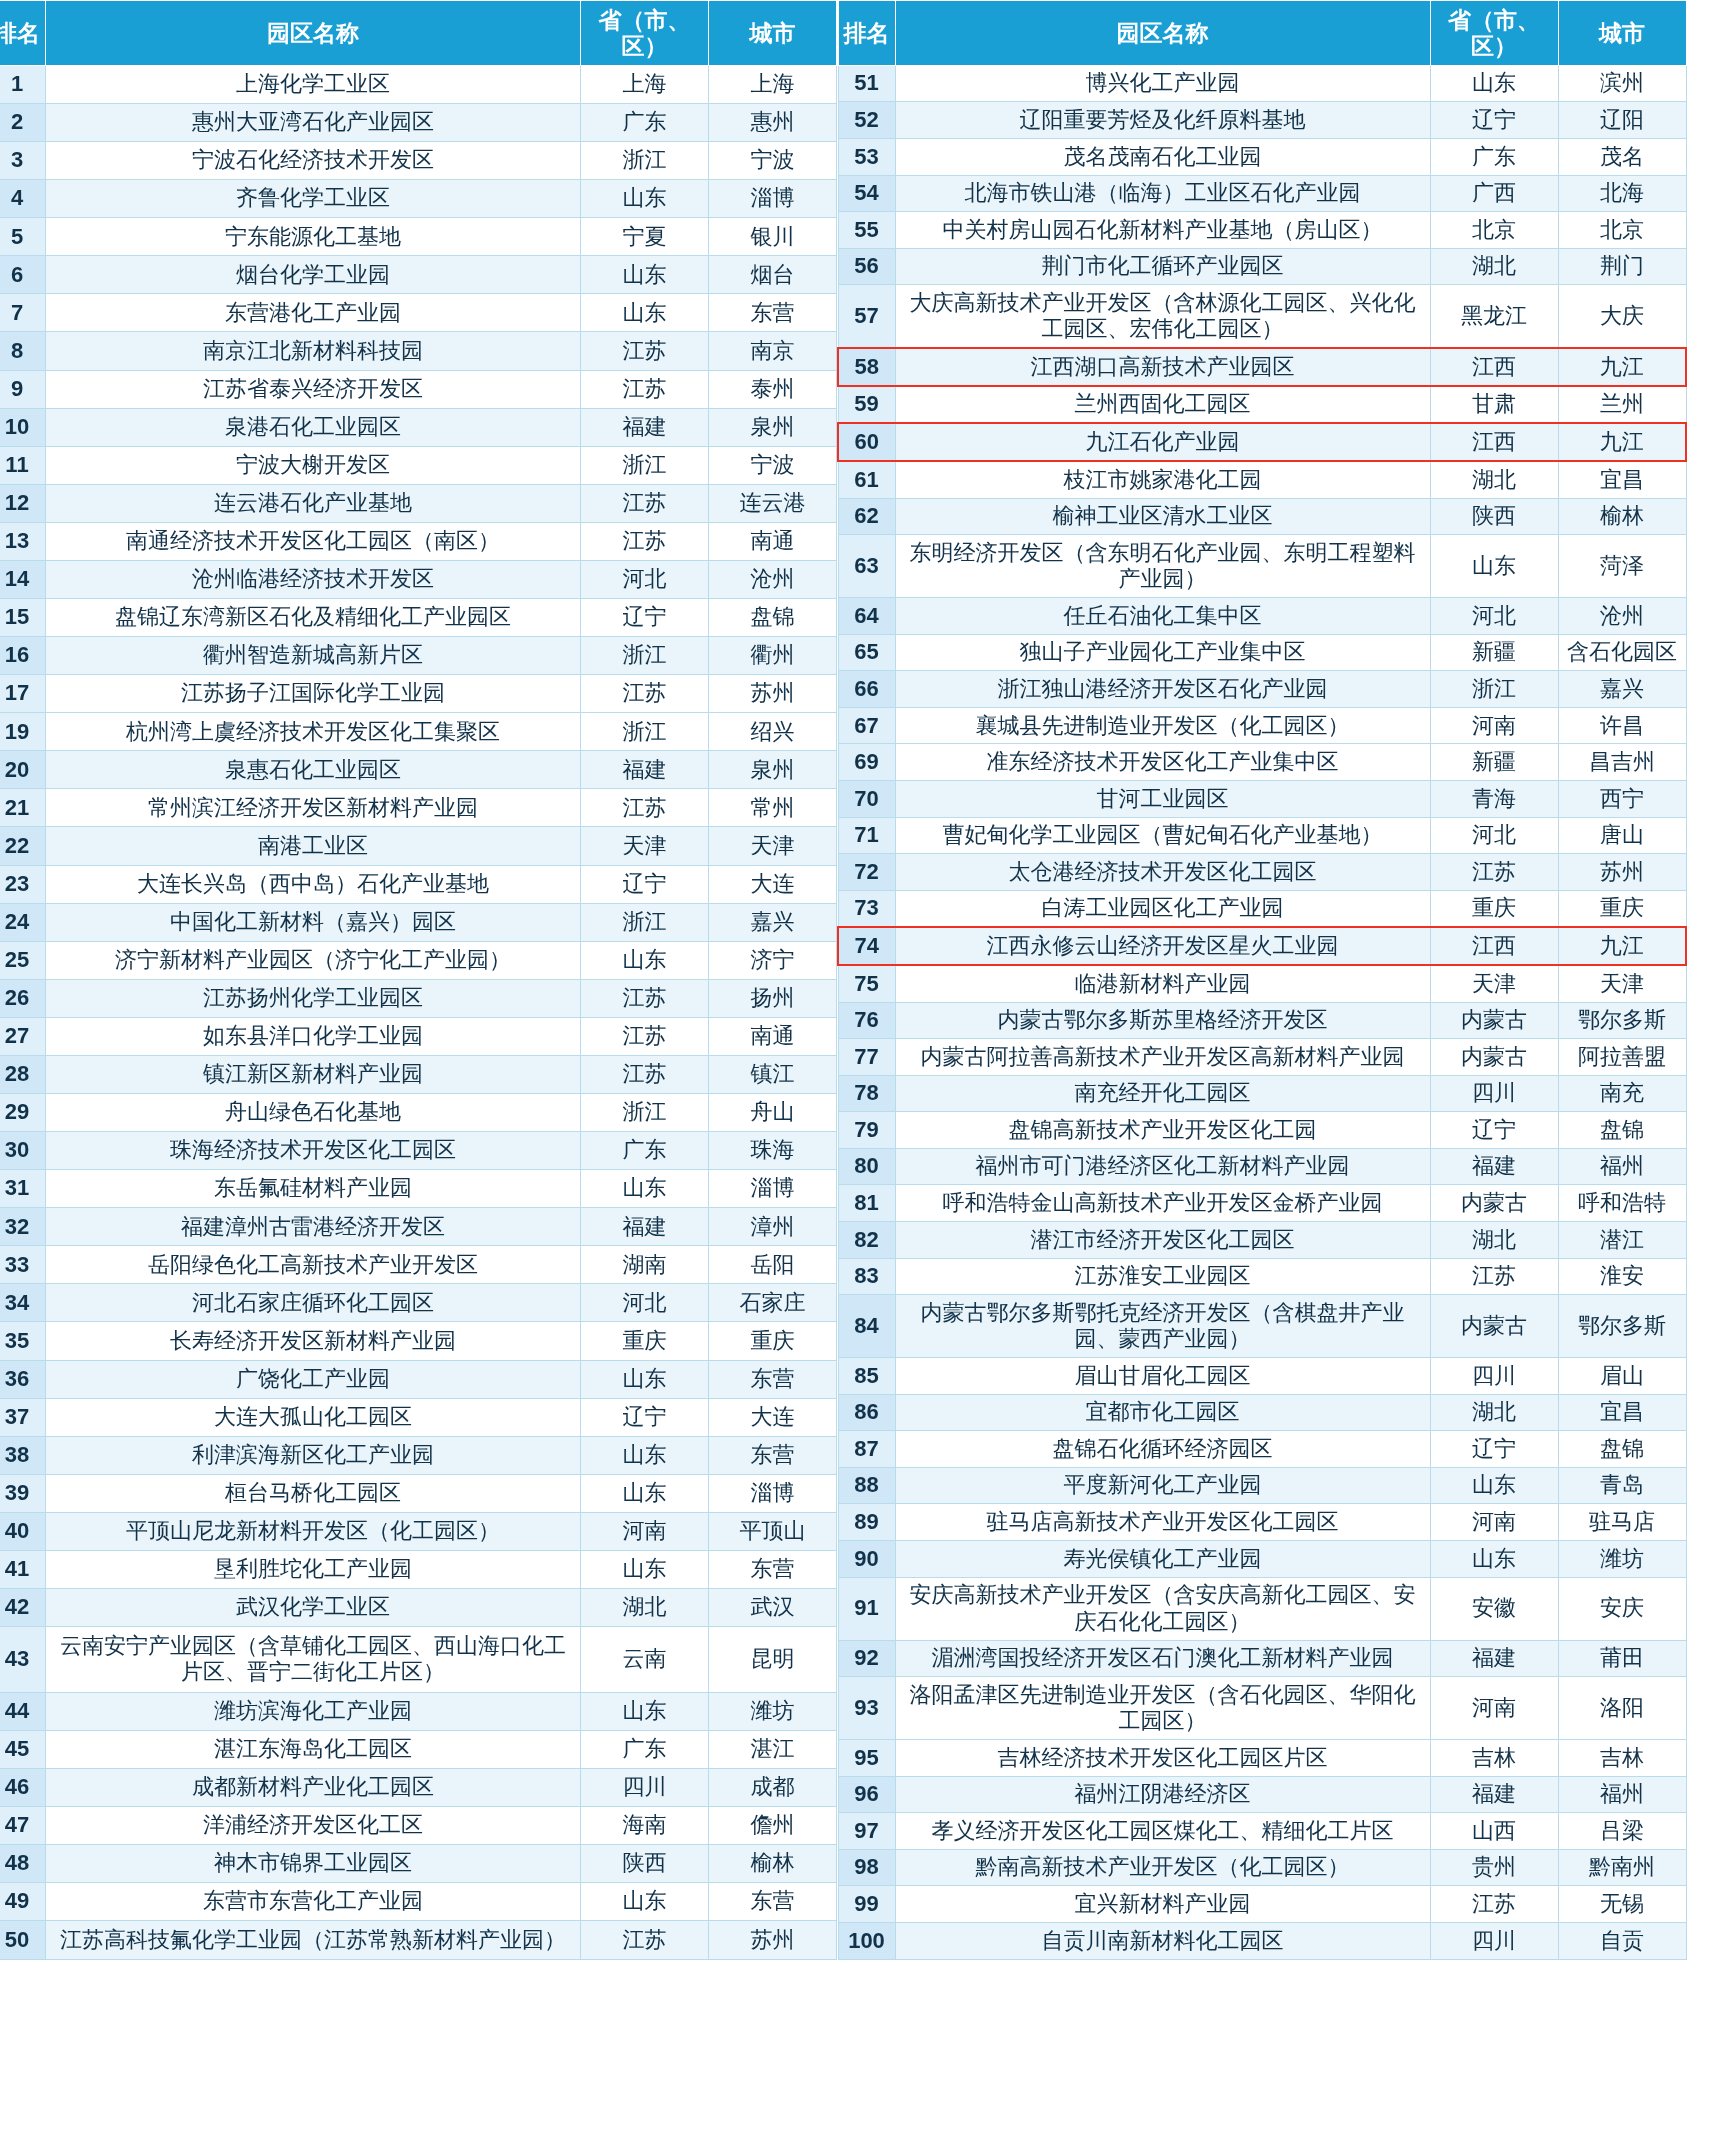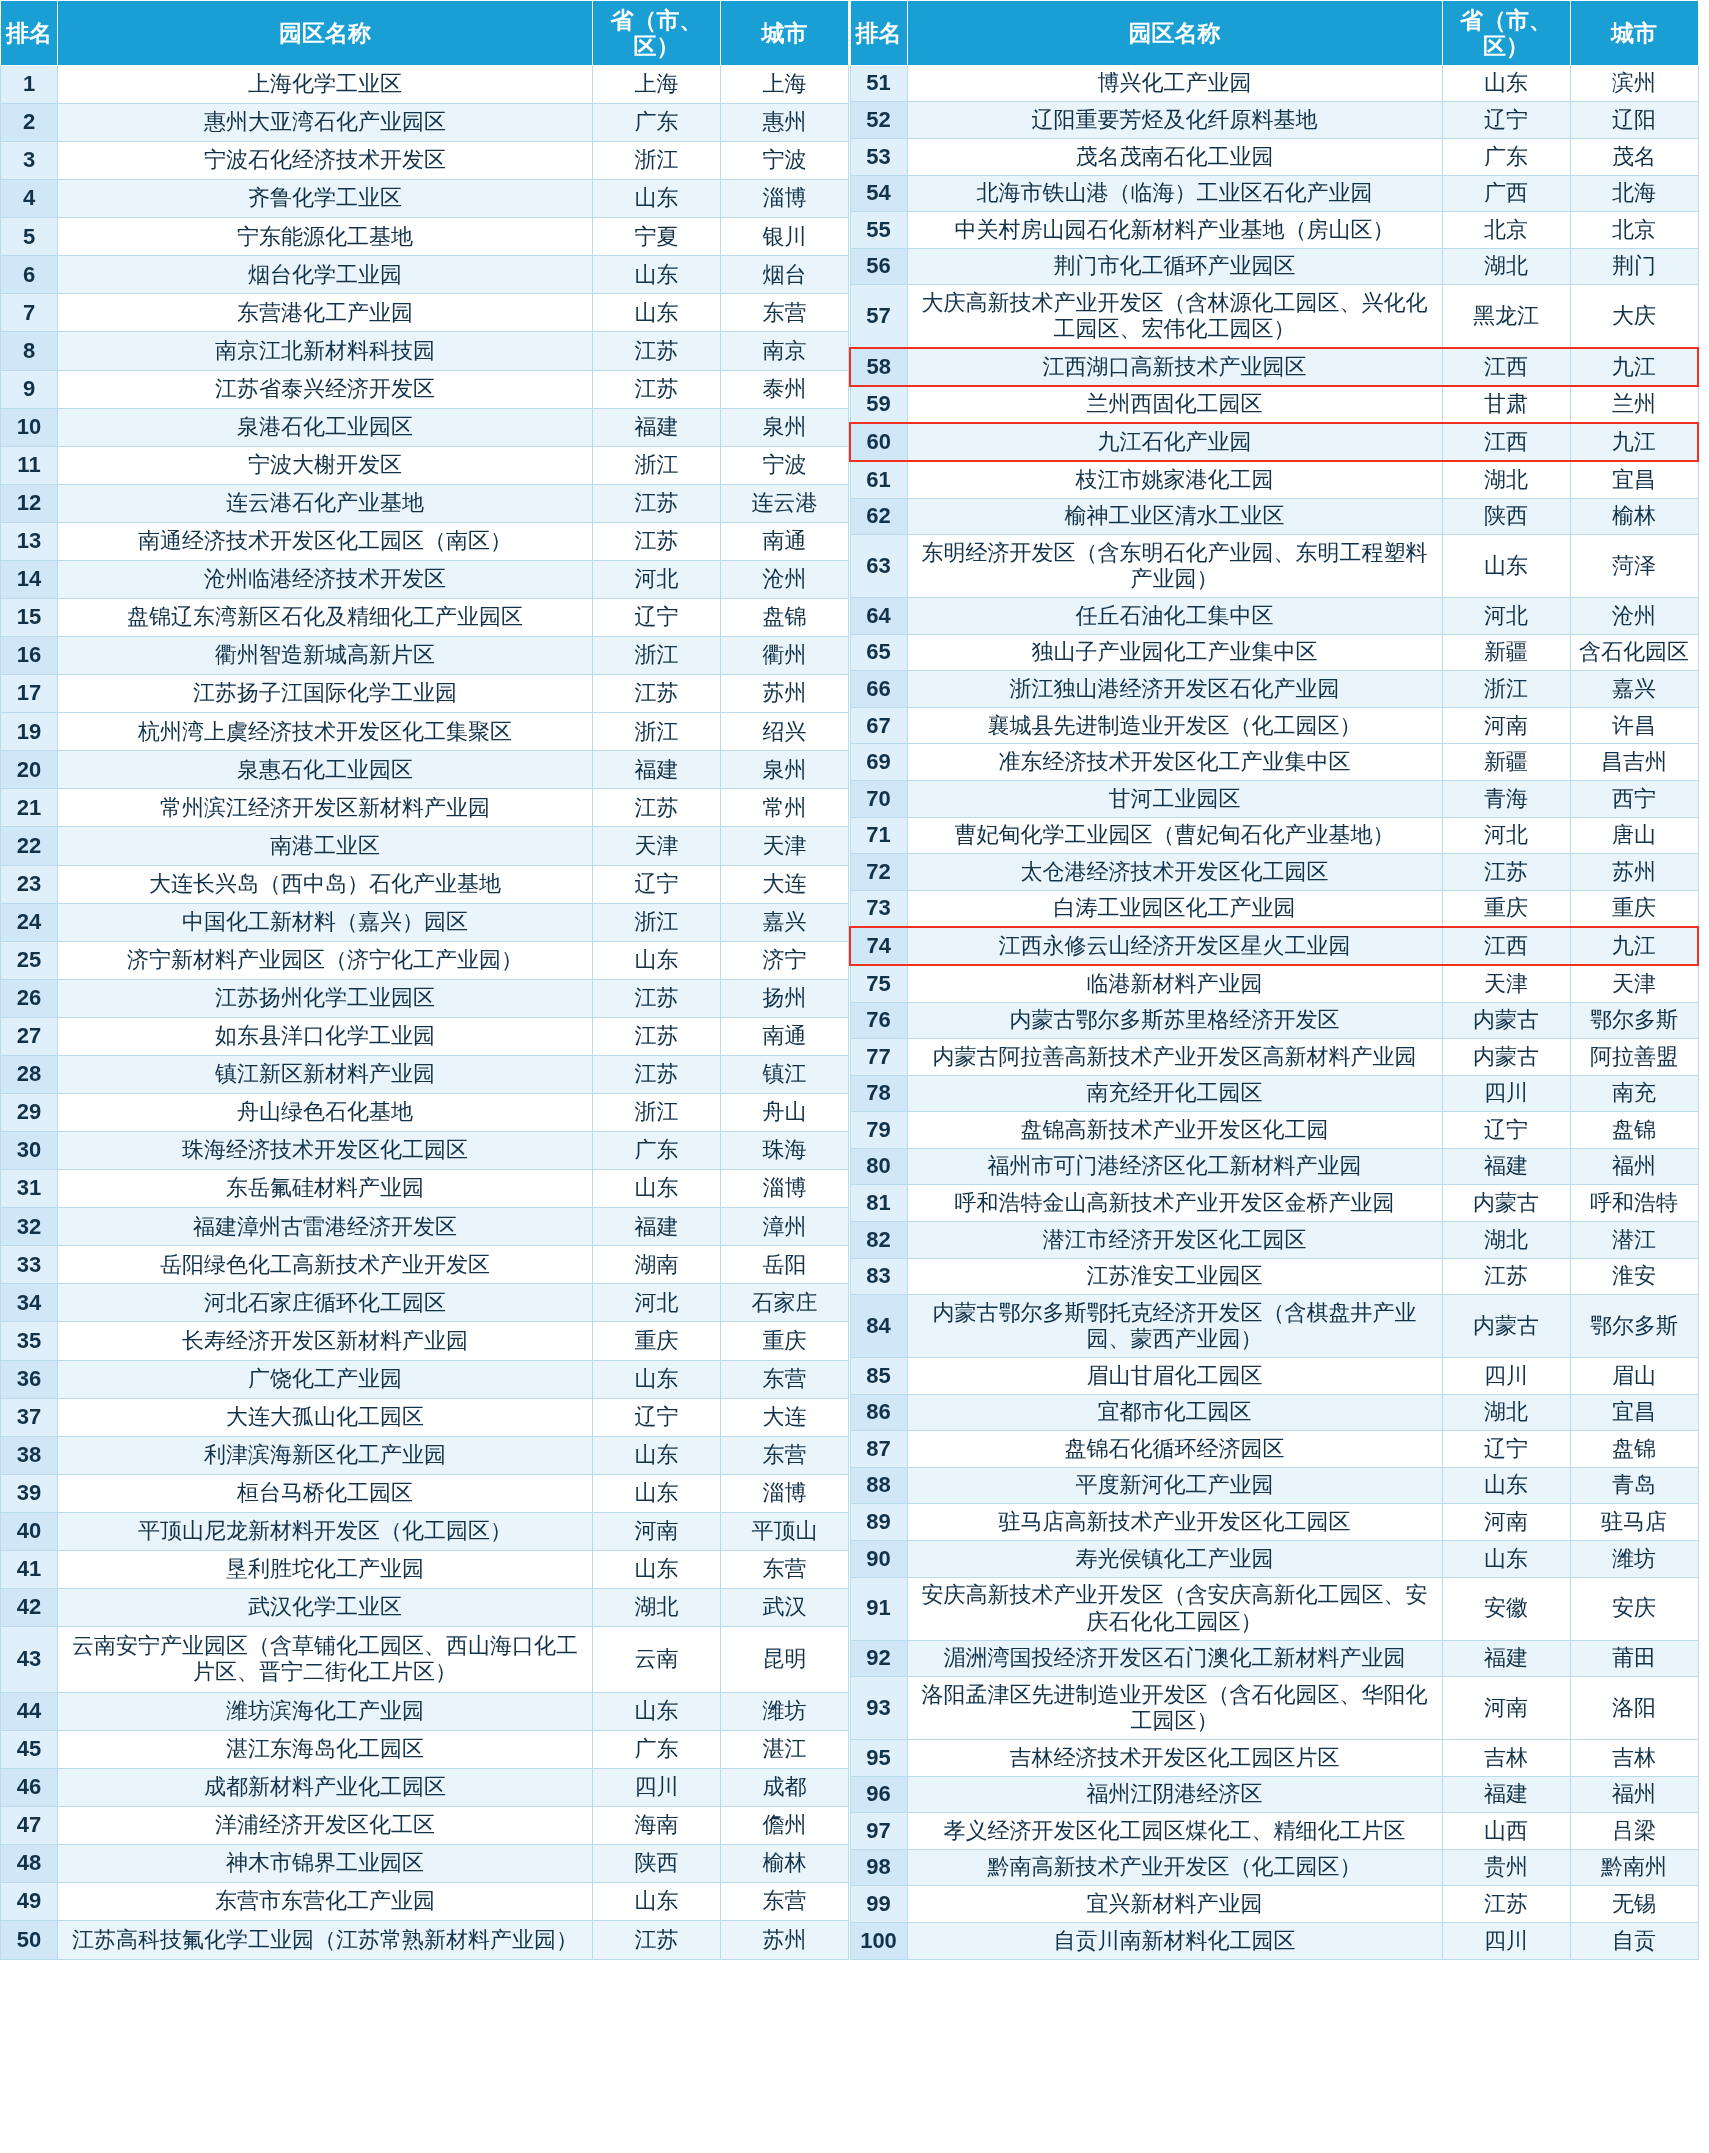--- a/index.html
+++ b/index.html
@@ -5,24 +5,25 @@
   html, body {
     margin: 0;
     padding: 0;
     background: #ffffff;
   }
   body {
     width: 1710px;
     font-family: "Liberation Sans", "DejaVu Sans", sans-serif;
   }
   .sheet {
-    width: 1407px;
+    width: 1687px;
     display: flex;
     flex-direction: row;
     box-sizing: border-box;
+    justify-content: flex-end;
   }
   table.rank-table {
     border-collapse: collapse;
     table-layout: fixed;
     width: 854px;
   }
   table.rank-table.right {
     width: 855px;
   }
   table.rank-table th {

